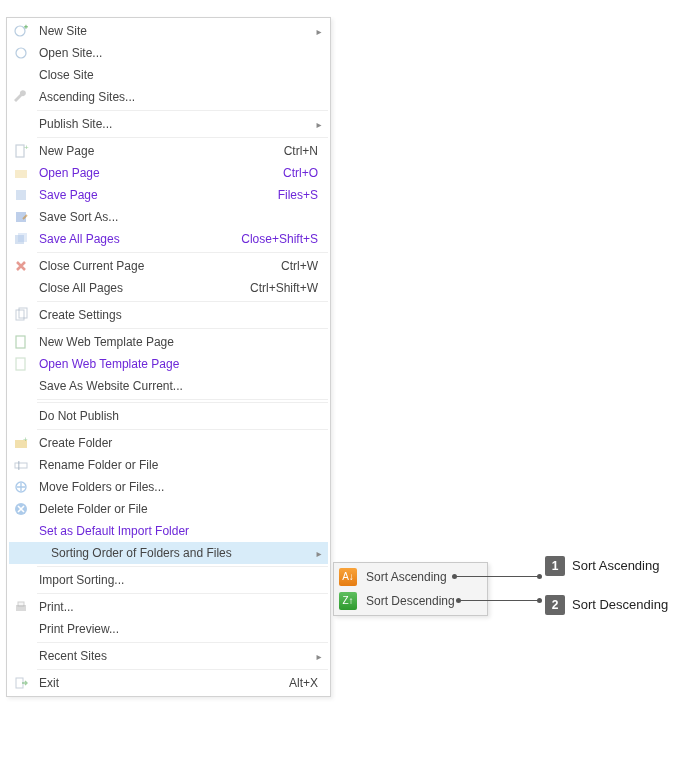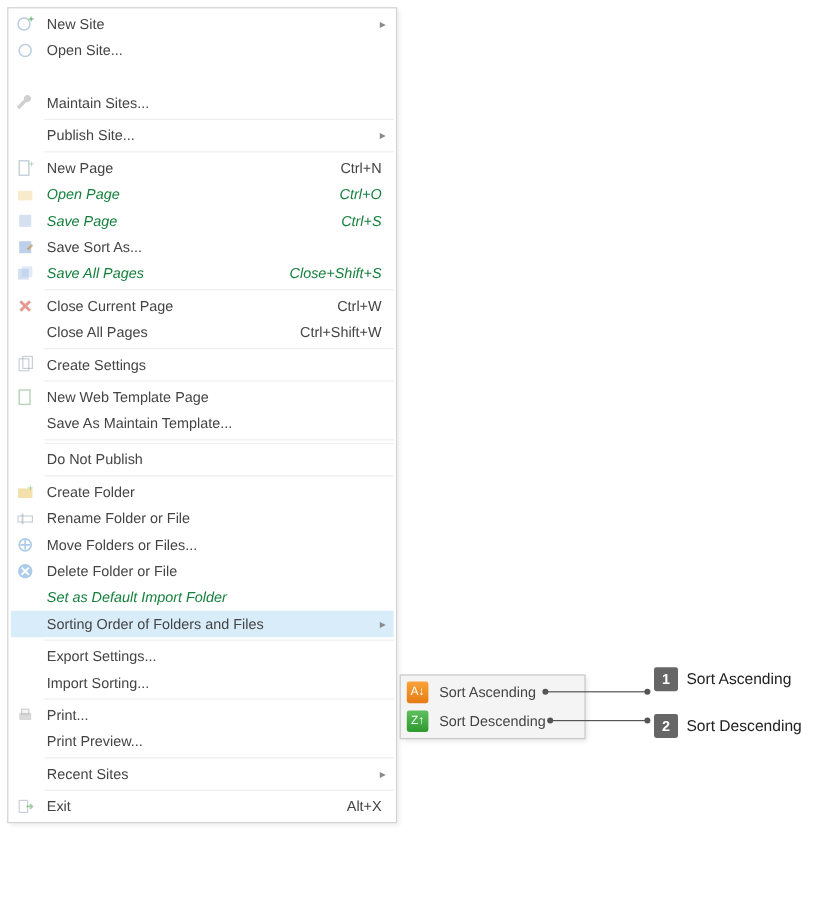--- a/index.html
+++ b/index.html
@@ -8,37 +8,37 @@
     font-family: "Segoe UI", Tahoma, Arial, sans-serif;
     font-size: 12px;
     background: #fff;
     width: 684px;
     height: 758px;
     position: relative;
   }
   .menu {
     position: absolute;
     left: 6px;
-    top: 6px;
+    top: 17px;
     width: 325px;
     border: 1px solid #d2d2d2;
     background: #fff;
     padding: 2px;
     box-shadow: 2px 2px 4px rgba(0,0,0,0.08);
   }
   .menu-item {
     display: flex;
     align-items: center;
     height: 22px;
     padding: 0 4px 0 0;
     color: #444;
     position: relative;
   }
-  .menu-item.disabled { color: #15803d; font-style: italic; }
-  .menu-item.highlight { background: #d8ecf9; }
+  .menu-item.disabled { color: #6d28d9; }
+  .menu-item.highlight { background: #d8ecf9; gap: 12px; }
   .icon-slot {
     width: 24px;
     height: 22px;
     display: flex;
     align-items: center;
     justify-content: center;
     flex: 0 0 24px;
   }
   .icon-slot svg { width: 16px; height: 16px; display:block; }
   .label {
@@ -130,28 +130,29 @@
     <div class="menu-item">
       <span class="icon-slot">
         <svg viewBox="0 0 16 16">
           <circle cx="8" cy="8" r="5" fill="none" stroke="#7aa0c4" stroke-width="1.2" opacity="0.55"></circle>
         </svg>
       </span>
       <span class="label">Open Site...</span>
     </div>
     <div class="menu-item">
       <span class="icon-slot"></span>
+      <span class="label">Close Site</span>
     </div>
     <div class="menu-item">
       <span class="icon-slot">
         <svg viewBox="0 0 16 16">
           <path d="M3 13 L9 7 A3 3 0 1 0 7 5 L1 11 Z" fill="#aaa" opacity="0.55"></path>
         </svg>
       </span>
-      <span class="label">Maintain Sites...</span>
+      <span class="label">Ascending Sites...</span>
     </div>
     <div class="sep"></div>
     <div class="menu-item">
       <span class="icon-slot"></span>
       <span class="label">Publish Site...</span>
       <span class="arrow">▸</span>
     </div>
     <div class="sep"></div>
     <div class="menu-item">
       <span class="icon-slot">
@@ -172,21 +173,21 @@
       <span class="label">Open Page</span>
       <span class="shortcut">Ctrl+O</span>
     </div>
     <div class="menu-item disabled">
       <span class="icon-slot">
         <svg viewBox="0 0 16 16">
           <rect x="3" y="3" width="10" height="10" fill="#88a8d8" opacity="0.35"></rect>
         </svg>
       </span>
       <span class="label">Save Page</span>
-      <span class="shortcut">Ctrl+S</span>
+      <span class="shortcut">Files+S</span>
     </div>
     <div class="menu-item">
       <span class="icon-slot">
         <svg viewBox="0 0 16 16">
           <rect x="3" y="3" width="10" height="10" fill="#88a8d8" opacity="0.55"></rect>
           <path d="M10 10 L14 6" stroke="#c8872a" stroke-width="2" opacity="0.55"></path>
         </svg>
       </span>
       <span class="label">Save Sort As...</span>
     </div>
@@ -227,23 +228,31 @@
     </div>
     <div class="sep"></div>
     <div class="menu-item">
       <span class="icon-slot">
         <svg viewBox="0 0 16 16">
           <rect x="3" y="2" width="9" height="12" fill="none" stroke="#7ab07a" stroke-width="1.2" opacity="0.55"></rect>
         </svg>
       </span>
       <span class="label">New Web Template Page</span>
     </div>
-    <div class="menu-item">
-      <span class="icon-slot"></span>
-      <span class="label">Save As Maintain Template...</span>
+    <div class="menu-item disabled">
+      <span class="icon-slot">
+        <svg viewBox="0 0 16 16">
+          <rect x="3" y="2" width="9" height="12" fill="none" stroke="#7ab07a" stroke-width="1.2" opacity="0.35"></rect>
+        </svg>
+      </span>
+      <span class="label">Open Web Template Page</span>
+    </div>
+    <div class="menu-item">
+      <span class="icon-slot"></span>
+      <span class="label">Save As Website Current...</span>
     </div>
     <div class="sep"></div>
     <div class="sep"></div>
     <div class="menu-item">
       <span class="icon-slot"></span>
       <span class="label">Do Not Publish</span>
     </div>
     <div class="sep"></div>
     <div class="menu-item">
       <span class="icon-slot">
@@ -284,24 +293,20 @@
     <div class="menu-item disabled">
       <span class="icon-slot"></span>
       <span class="label">Set as Default Import Folder</span>
     </div>
     <div class="menu-item highlight">
       <span class="icon-slot"></span>
       <span class="label">Sorting Order of Folders and Files</span>
       <span class="arrow">▸</span>
     </div>
     <div class="sep"></div>
-    <div class="menu-item">
-      <span class="icon-slot"></span>
-      <span class="label">Export Settings...</span>
-    </div>
     <div class="menu-item">
       <span class="icon-slot"></span>
       <span class="label">Import Sorting...</span>
     </div>
     <div class="sep"></div>
     <div class="menu-item">
       <span class="icon-slot">
         <svg viewBox="0 0 16 16">
           <rect x="3" y="6" width="10" height="6" fill="#bbb" opacity="0.55"></rect>
           <rect x="5" y="3" width="6" height="4" fill="#eee" stroke="#aaa" opacity="0.55"></rect>

